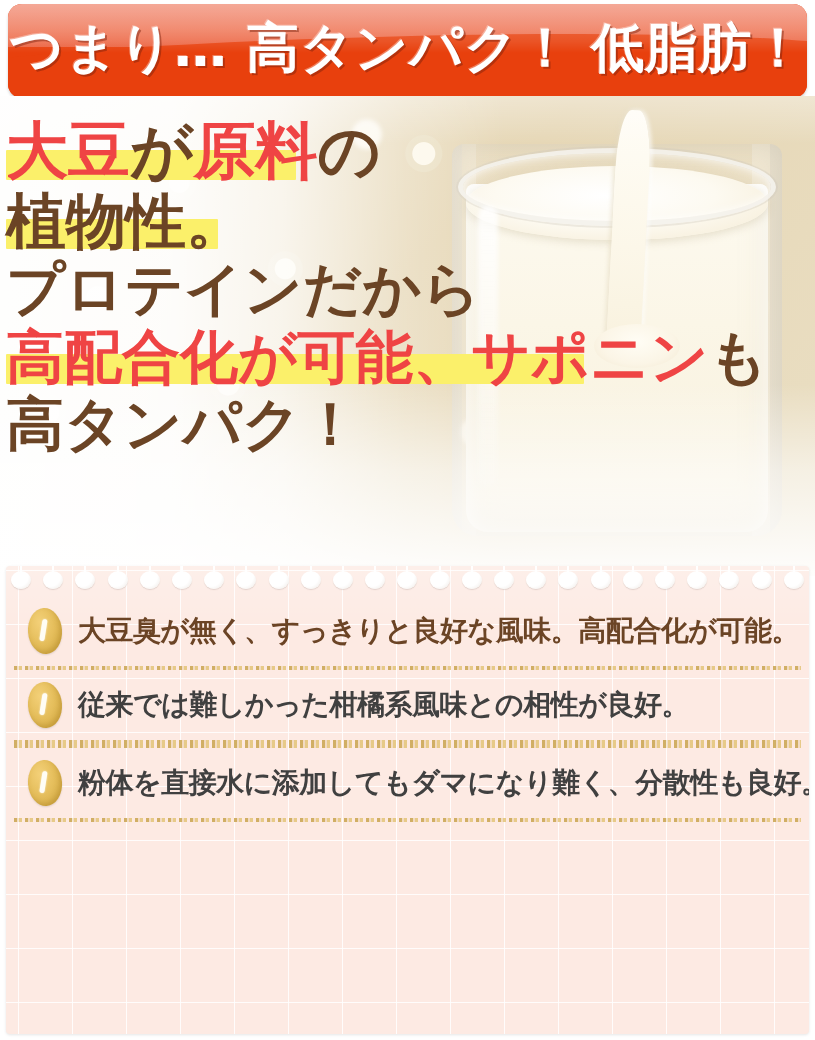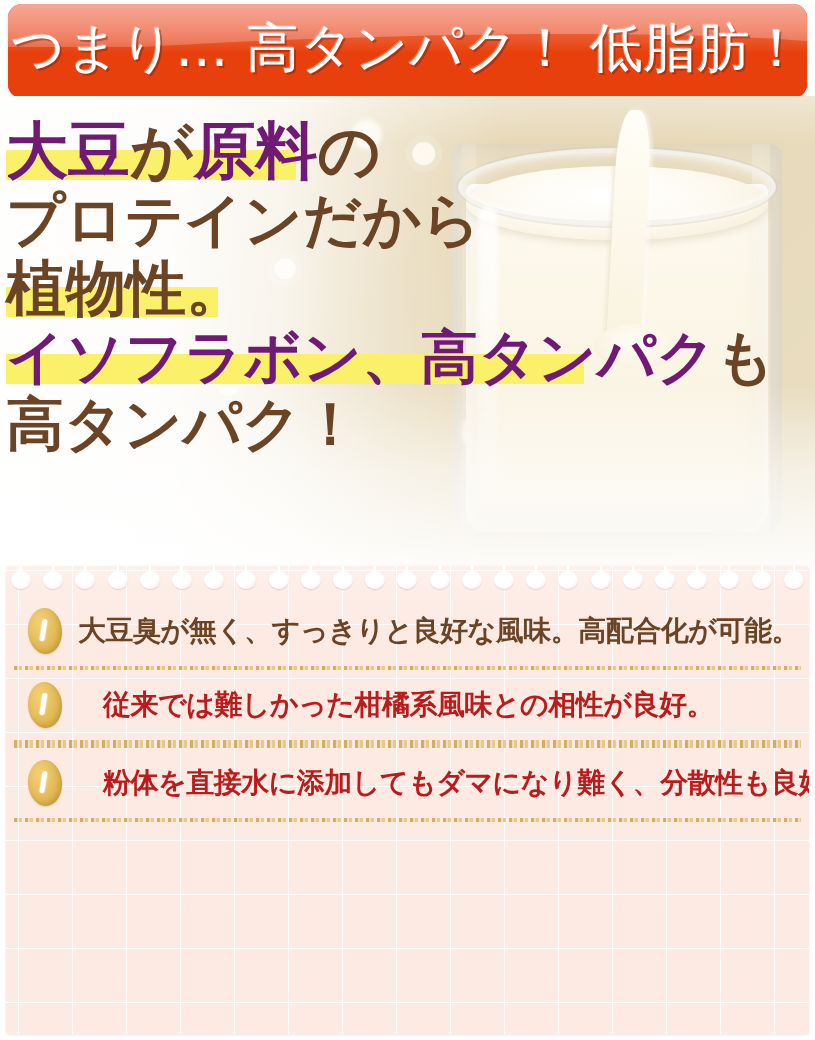--- a/index.html
+++ b/index.html
@@ -41,21 +41,21 @@
   .banner-sheen{
     position:absolute;left:0;top:0;width:100%;height:100%;
     background:linear-gradient(180deg,rgba(255,255,255,.30) 0%,rgba(255,255,255,.10) 40%,rgba(255,255,255,0) 52%);
     pointer-events:none;z-index:3;
   }
   .banner-text{
     position:absolute;z-index:4;left:0;top:0;width:100%;height:100%;
     display:flex;align-items:center;justify-content:center;
     color:#ffffff;
     font-family:"DejaVu Sans","Liberation Sans",sans-serif;
-    font-weight:normal;
+    font-weight:bold;
     font-size:53px;
     letter-spacing:.5px;
     white-space:nowrap;
     text-shadow:
        2px 2px 0 rgba(120,30,10,.45),
       -1px -1px 0 rgba(255,255,255,.35);
     padding-bottom:4px;
     box-sizing:border-box;
   }
 
@@ -174,21 +174,21 @@
     margin-bottom:6px;
   }
   .hl-line .hl-mark{
     position:absolute;left:0;bottom:4px;
     height:30px;
     background:#fbf06a;
     z-index:-1;
     border-radius:1px;
   }
   .hl-txt{position:relative;z-index:2;}
-  .c-red{color:#701a75;}
+  .c-red{color:#ef4444;}
   .c-brown{color:#6b4425;}
   .sz-1{font-size:62px;}
   .sz-2{font-size:58px;}
   .sz-3{font-size:60px;}
 
   
   .panel{
     position:absolute;left:6px;top:566px;width:803px;height:468px;
     background:#fdeae3;
     border-radius:4px;
@@ -269,21 +269,21 @@
   }
   .row-text{
     font-family:Liberation Sans, sans-serif;
     font-size:28px;
     font-weight:bold;
     letter-spacing:-0.5px;
     white-space:nowrap;
     line-height:1;
   }
   .t-brown{color:#6b4425;}
-  .t-red{color:#b91c1c;margin-left:25px;}
+  .t-red{color:#404040;}
 </style>
 </head>
 <body>
 
 <div id="poster">
 
   <div class="banner-wrap">
     <div class="banner-sheen"></div>
     <div class="banner-text">つまり… 高タンパク！ 低脂肪！</div>
   </div>
@@ -302,23 +302,23 @@
       <div class="glass-highlight"></div>
     </div>
 
     <div class="photo-fade-top"></div>
     <div class="photo-fade-left"></div>
     <div class="photo-fade-bottom"></div>
   </div>
 
   <div class="headline" id="headline">
       <div class="hl-line sz-1"><span class="hl-mark" style="width: 290px;"></span><span class="hl-txt c-red">大豆</span><span class="hl-txt c-brown">が</span><span class="hl-txt c-red">原料</span><span class="hl-txt c-brown">の</span></div>
+      <div class="hl-line sz-3"><span class="hl-mark" style="width: 212px;"></span><span class="hl-txt c-brown">植物性。</span></div>
       <div class="hl-line sz-2"><span class="hl-txt c-brown">プロテインだから</span></div>
-      <div class="hl-line sz-3"><span class="hl-mark" style="width: 212px;"></span><span class="hl-txt c-brown">植物性。</span></div>
-      <div class="hl-line sz-2"><span class="hl-mark" style="width: 578px;"></span><span class="hl-txt c-red">イソフラボン、高タンパク</span><span class="hl-txt c-brown">も</span></div>
+      <div class="hl-line sz-2"><span class="hl-mark" style="width: 578px;"></span><span class="hl-txt c-red">高配合化が可能、サポニン</span><span class="hl-txt c-brown">も</span></div>
       <div class="hl-line sz-2"><span class="hl-txt c-brown">高タンパク！</span></div>
     </div>
 
   <div class="panel">
     <div class="panel-grid"></div>
     <div class="panel-sheen"></div>
     <div class="holes" id="holes">
         <span class="hole"></span>
         <span class="hole"></span>
         <span class="hole"></span>

